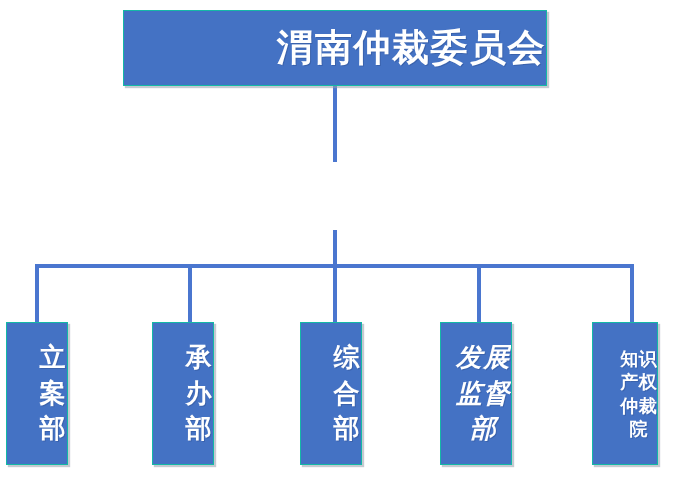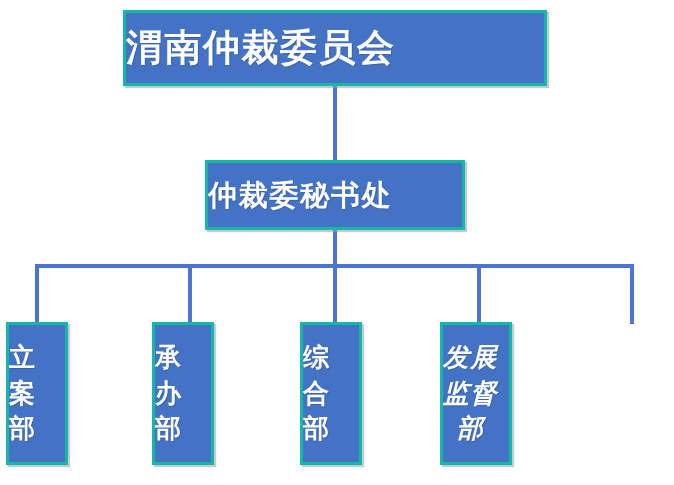--- a/index.html
+++ b/index.html
@@ -28,26 +28,26 @@
     background: #4a76cf;
   }
   .connector-v { width: 4px; }
   .connector-h { height: 4px; }
 
   
   .node {
     position: absolute;
     box-sizing: border-box;
     background: #4472c4;
-    border: 3px solid #14b8a6;
+    border: 1px solid #14b8a6;
     box-shadow: 2px 2px 1px rgba(150,158,172,0.55);
     color: #ffffff;
     display: flex;
     align-items: center;
-    justify-content: flex-start;
+    justify-content: flex-end;
     text-align: center;
     overflow: hidden;
   }
 
   .node-label {
     display: block;
     color: #ffffff;
     font-weight: 700;
     letter-spacing: 0.06em;
     text-shadow: 1px 1px 0 rgba(40,70,130,0.35);
@@ -114,23 +114,20 @@
   <div class="connector connector-v" style="left:35px; top:264px; height:60px;"></div>
   <div class="connector connector-v" style="left:188px; top:264px; height:60px;"></div>
   <div class="connector connector-v" style="left:333px; top:264px; height:60px;"></div>
   <div class="connector connector-v" style="left:477px; top:264px; height:60px;"></div>
   <div class="connector connector-v" style="left:630px; top:264px; height:60px;"></div>
 
   <div class="node" id="node-root">
     <span class="node-label">渭南仲裁委员会</span>
   </div>
 
-  <div class="node" id="node-secretariat">
-    <span class="node-label">仲裁委秘书处</span>
-  </div>
 
   <div class="node node-leaf" id="node-leaf-0">
     <span class="node-label">立
 案
 部</span>
   </div>
 
   <div class="node node-leaf" id="node-leaf-1">
     <span class="node-label">承
 办
@@ -142,14 +139,20 @@
 合
 部</span>
   </div>
 
   <div class="node node-leaf" id="node-leaf-3">
     <span class="node-label">发展
 监督
 部</span>
   </div>
 
+  <div class="node node-leaf leaf-narrow" id="node-leaf-4">
+    <span class="node-label">知识
+产权
+仲裁
+院</span>
+  </div>
 
 </div>
 
 </body></html>

